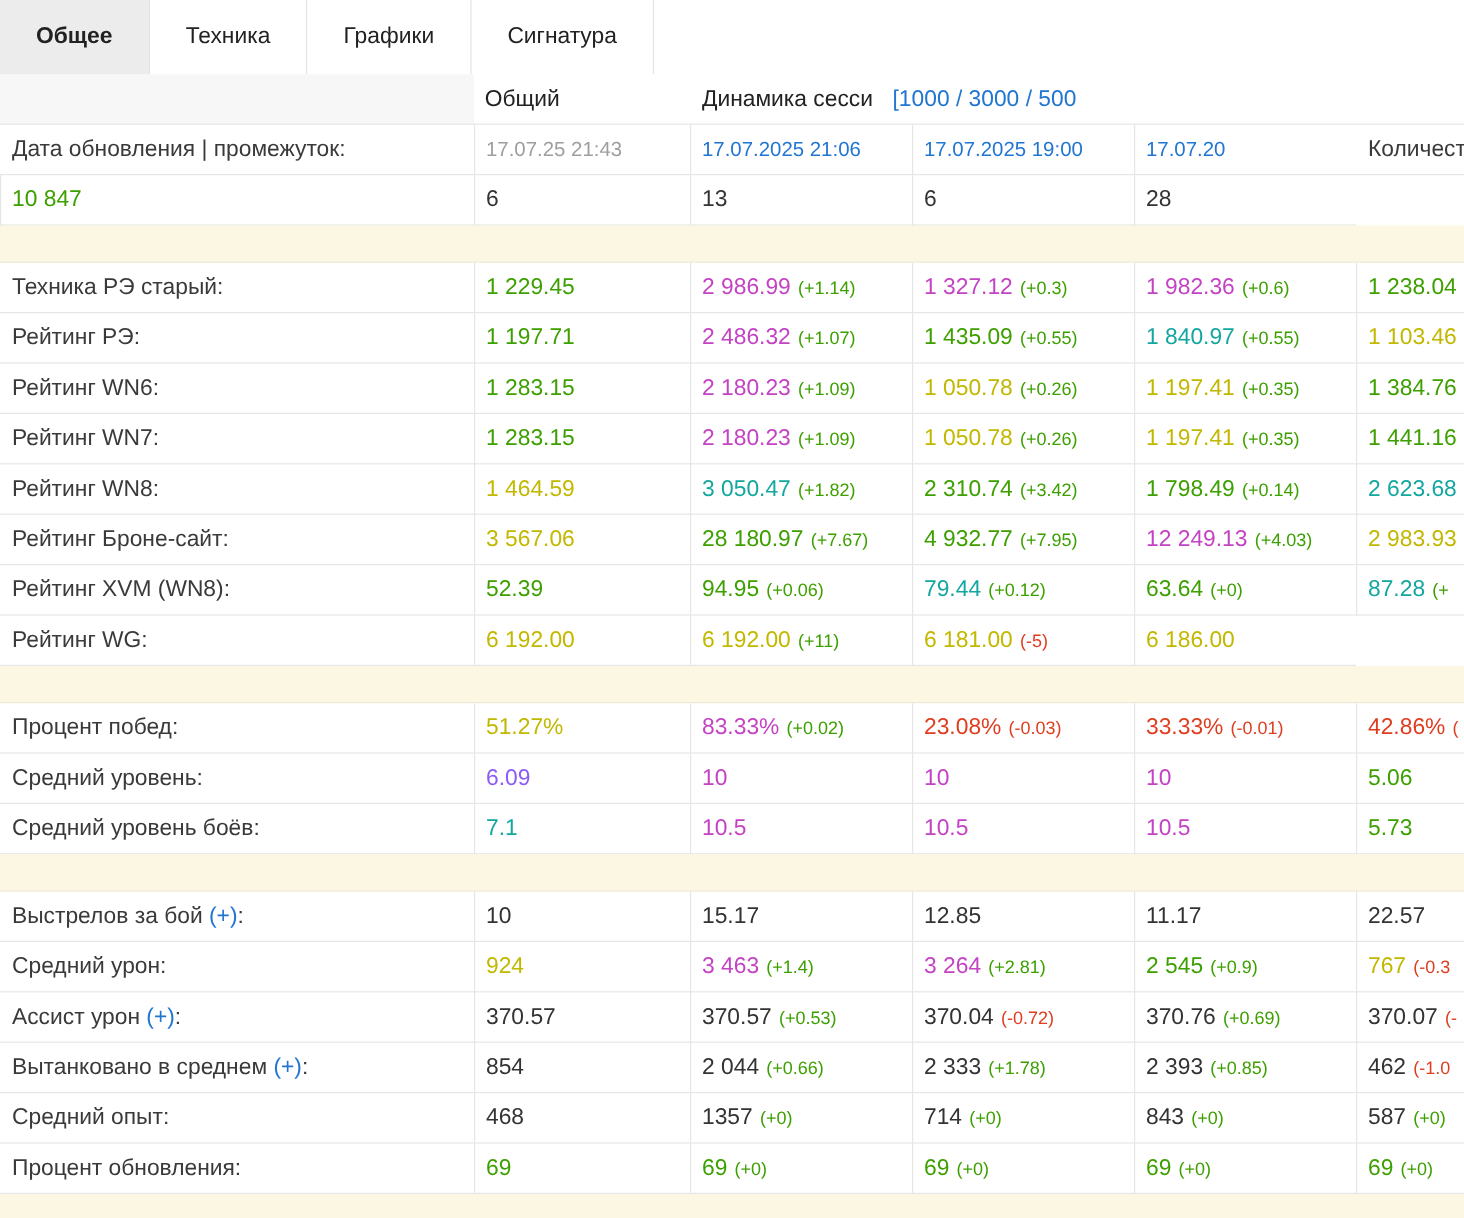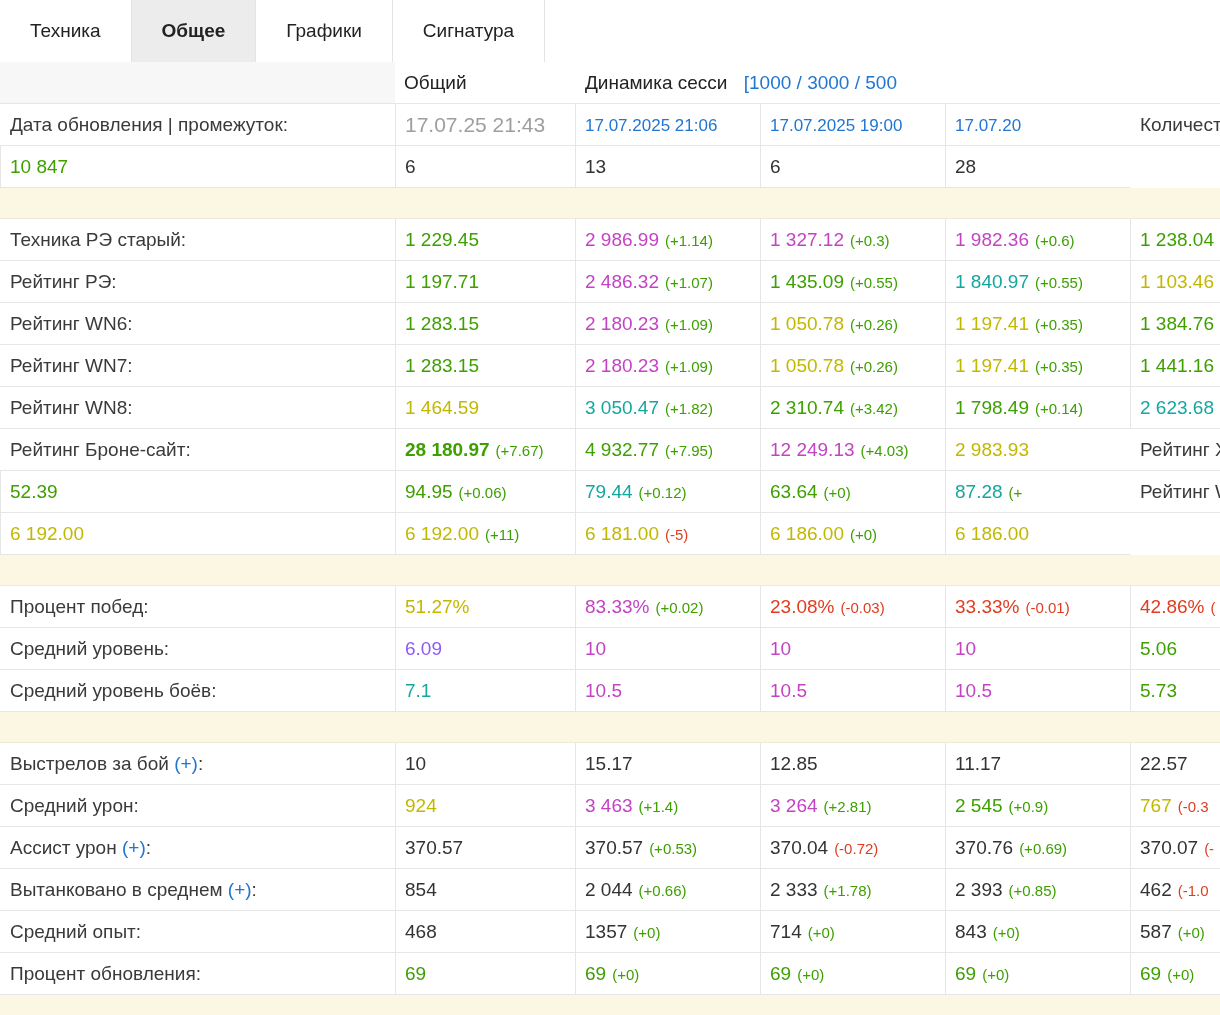--- a/index.html
+++ b/index.html
@@ -87,34 +87,34 @@
     font-size: 15px;
     margin-left: 6px;
   }
   .link {
     cursor: pointer;
   }
   .date-link {
     font-size: 17px;
   }
   .muted {
-    font-size: 21px;
+    font-size: 17px;
   }
   .plus-link {
     cursor: pointer;
   }
 </style>
 </head>
 <body>
 
 <div class="viewport">
 
   <div class="tabs">
+    <div class="tab active">Общее</div>
     <div class="tab">Техника</div>
-    <div class="tab active">Общее</div>
     <div class="tab">Графики</div>
     <div class="tab">Сигнатура</div>
   </div>
 
   <div class="table">
     <div class="cell header-cell header-label"></div>
     <div class="cell header-cell header-overall">Общий</div>
     <div class="cell header-cell header-dyn">
       <span>Динамика сесси</span>
       <span class="link dyn-link" style="color: rgb(33, 118, 210);">[1000 / 3000 / 500</span>
@@ -156,35 +156,35 @@
       <div class="cell value-cell"><span style="color: rgb(194, 184, 0);">1 050.78</span><span class="delta" style="color: rgb(61, 160, 0);">(+0.26)</span></div>
       <div class="cell value-cell"><span style="color: rgb(194, 184, 0);">1 197.41</span><span class="delta" style="color: rgb(61, 160, 0);">(+0.35)</span></div>
       <div class="cell value-cell"><span style="color: rgb(61, 160, 0);">1 441.16</span></div>
       <div class="cell label-cell"><span>Рейтинг WN8:</span></div>
       <div class="cell value-cell"><span style="color: rgb(194, 184, 0); text-align: center;">1 464.59</span></div>
       <div class="cell value-cell"><span style="color: rgb(20, 167, 160);">3 050.47</span><span class="delta" style="color: rgb(61, 160, 0);">(+1.82)</span></div>
       <div class="cell value-cell"><span style="color: rgb(61, 160, 0);">2 310.74</span><span class="delta" style="color: rgb(61, 160, 0);">(+3.42)</span></div>
       <div class="cell value-cell"><span style="color: rgb(61, 160, 0);">1 798.49</span><span class="delta" style="color: rgb(61, 160, 0);">(+0.14)</span></div>
       <div class="cell value-cell"><span style="color: rgb(20, 167, 160);">2 623.68</span></div>
       <div class="cell label-cell"><span>Рейтинг Броне-сайт:</span></div>
-      <div class="cell value-cell"><span style="color: rgb(61, 160, 0); font-weight: bold;">28 180.97</span><span class="delta" style="color: rgb(61, 160, 0);">(+7.67)</span></div>
+      <div class="cell value-cell"><span style="color: rgb(194, 184, 0);">3 567.06</span></div>
+      <div class="cell value-cell"><span style="color: rgb(61, 160, 0);">28 180.97</span><span class="delta" style="color: rgb(61, 160, 0);">(+7.67)</span></div>
       <div class="cell value-cell"><span style="color: rgb(61, 160, 0);">4 932.77</span><span class="delta" style="color: rgb(61, 160, 0);">(+7.95)</span></div>
       <div class="cell value-cell"><span style="color: rgb(196, 67, 196);">12 249.13</span><span class="delta" style="color: rgb(61, 160, 0);">(+4.03)</span></div>
       <div class="cell value-cell"><span style="color: rgb(194, 184, 0);">2 983.93</span></div>
       <div class="cell label-cell"><span>Рейтинг XVM (WN8):</span></div>
       <div class="cell value-cell"><span style="color: rgb(61, 160, 0);">52.39</span></div>
       <div class="cell value-cell"><span style="color: rgb(61, 160, 0);">94.95</span><span class="delta" style="color: rgb(61, 160, 0);">(+0.06)</span></div>
       <div class="cell value-cell"><span style="color: rgb(20, 167, 160);">79.44</span><span class="delta" style="color: rgb(61, 160, 0);">(+0.12)</span></div>
       <div class="cell value-cell"><span style="color: rgb(61, 160, 0);">63.64</span><span class="delta" style="color: rgb(61, 160, 0);">(+0)</span></div>
       <div class="cell value-cell"><span style="color: rgb(20, 167, 160);">87.28</span><span class="delta" style="color: rgb(61, 160, 0);">(+</span></div>
       <div class="cell label-cell"><span>Рейтинг WG:</span></div>
       <div class="cell value-cell"><span style="color: rgb(194, 184, 0);">6 192.00</span></div>
       <div class="cell value-cell"><span style="color: rgb(194, 184, 0);">6 192.00</span><span class="delta" style="color: rgb(61, 160, 0);">(+11)</span></div>
       <div class="cell value-cell"><span style="color: rgb(194, 184, 0);">6 181.00</span><span class="delta" style="color: rgb(224, 61, 32);">(-5)</span></div>
-      <div class="cell value-cell"><span style="color: rgb(194, 184, 0);">6 186.00</span><span class="delta" style="color: rgb(61, 160, 0);">(+0)</span></div>
       <div class="cell value-cell"><span style="color: rgb(194, 184, 0);">6 186.00</span></div>
       <div class="sep-row"></div>
       <div class="cell label-cell"><span>Процент побед:</span></div>
       <div class="cell value-cell"><span style="color: rgb(194, 184, 0);">51.27%</span></div>
       <div class="cell value-cell"><span style="color: rgb(196, 67, 196);">83.33%</span><span class="delta" style="color: rgb(61, 160, 0);">(+0.02)</span></div>
       <div class="cell value-cell"><span style="color: rgb(224, 61, 32);">23.08%</span><span class="delta" style="color: rgb(224, 61, 32);">(-0.03)</span></div>
       <div class="cell value-cell"><span style="color: rgb(224, 61, 32);">33.33%</span><span class="delta" style="color: rgb(224, 61, 32);">(-0.01)</span></div>
       <div class="cell value-cell"><span style="color: rgb(224, 61, 32);">42.86%</span><span class="delta" style="color: rgb(224, 61, 32);">(</span></div>
       <div class="cell label-cell"><span>Средний уровень:</span></div>
       <div class="cell value-cell"><span style="color: #8b5cf6;">6.09</span></div>

